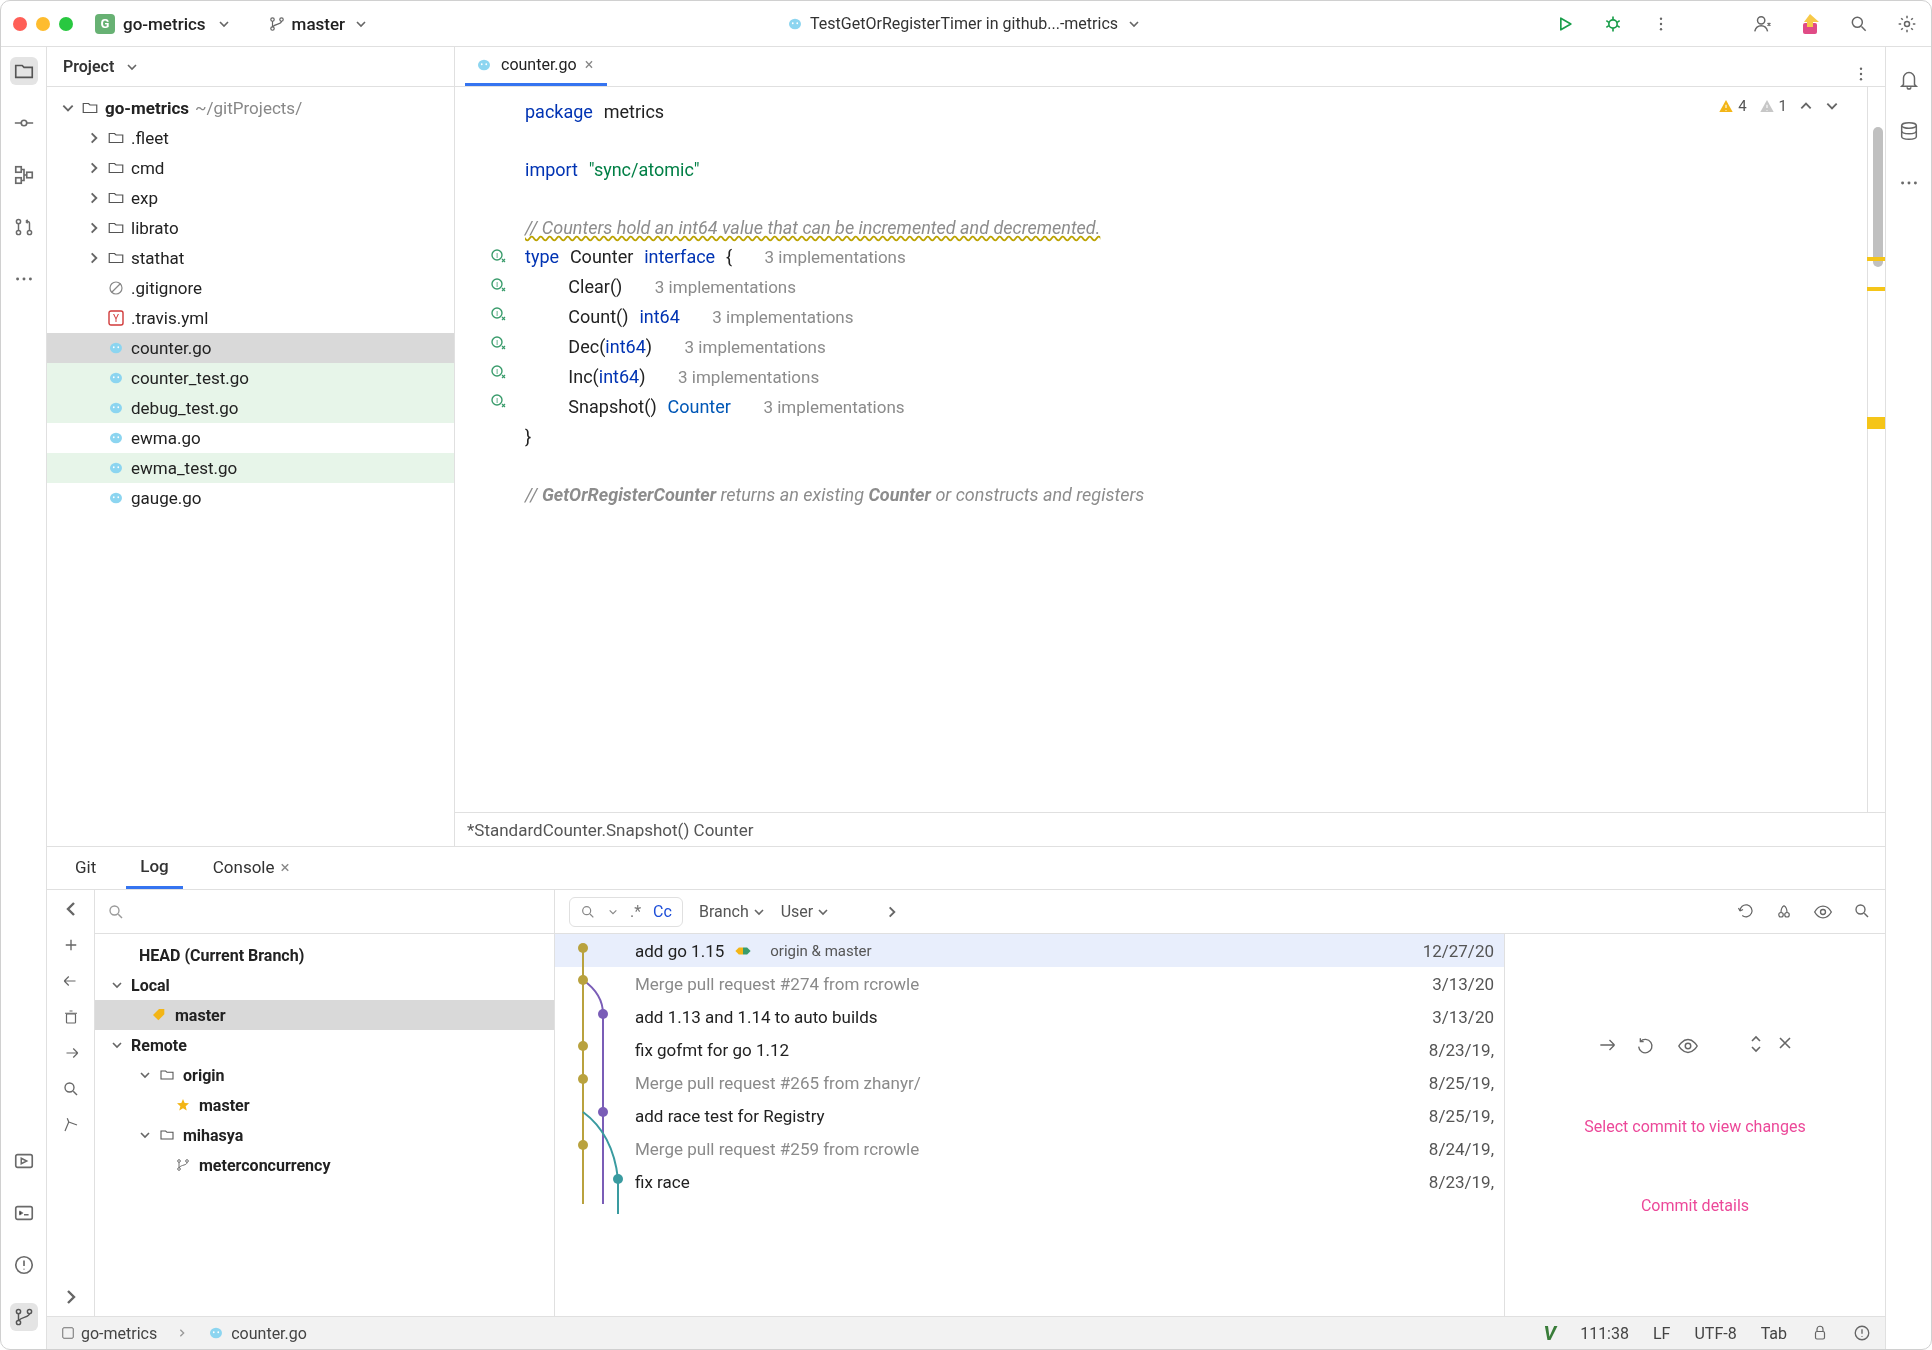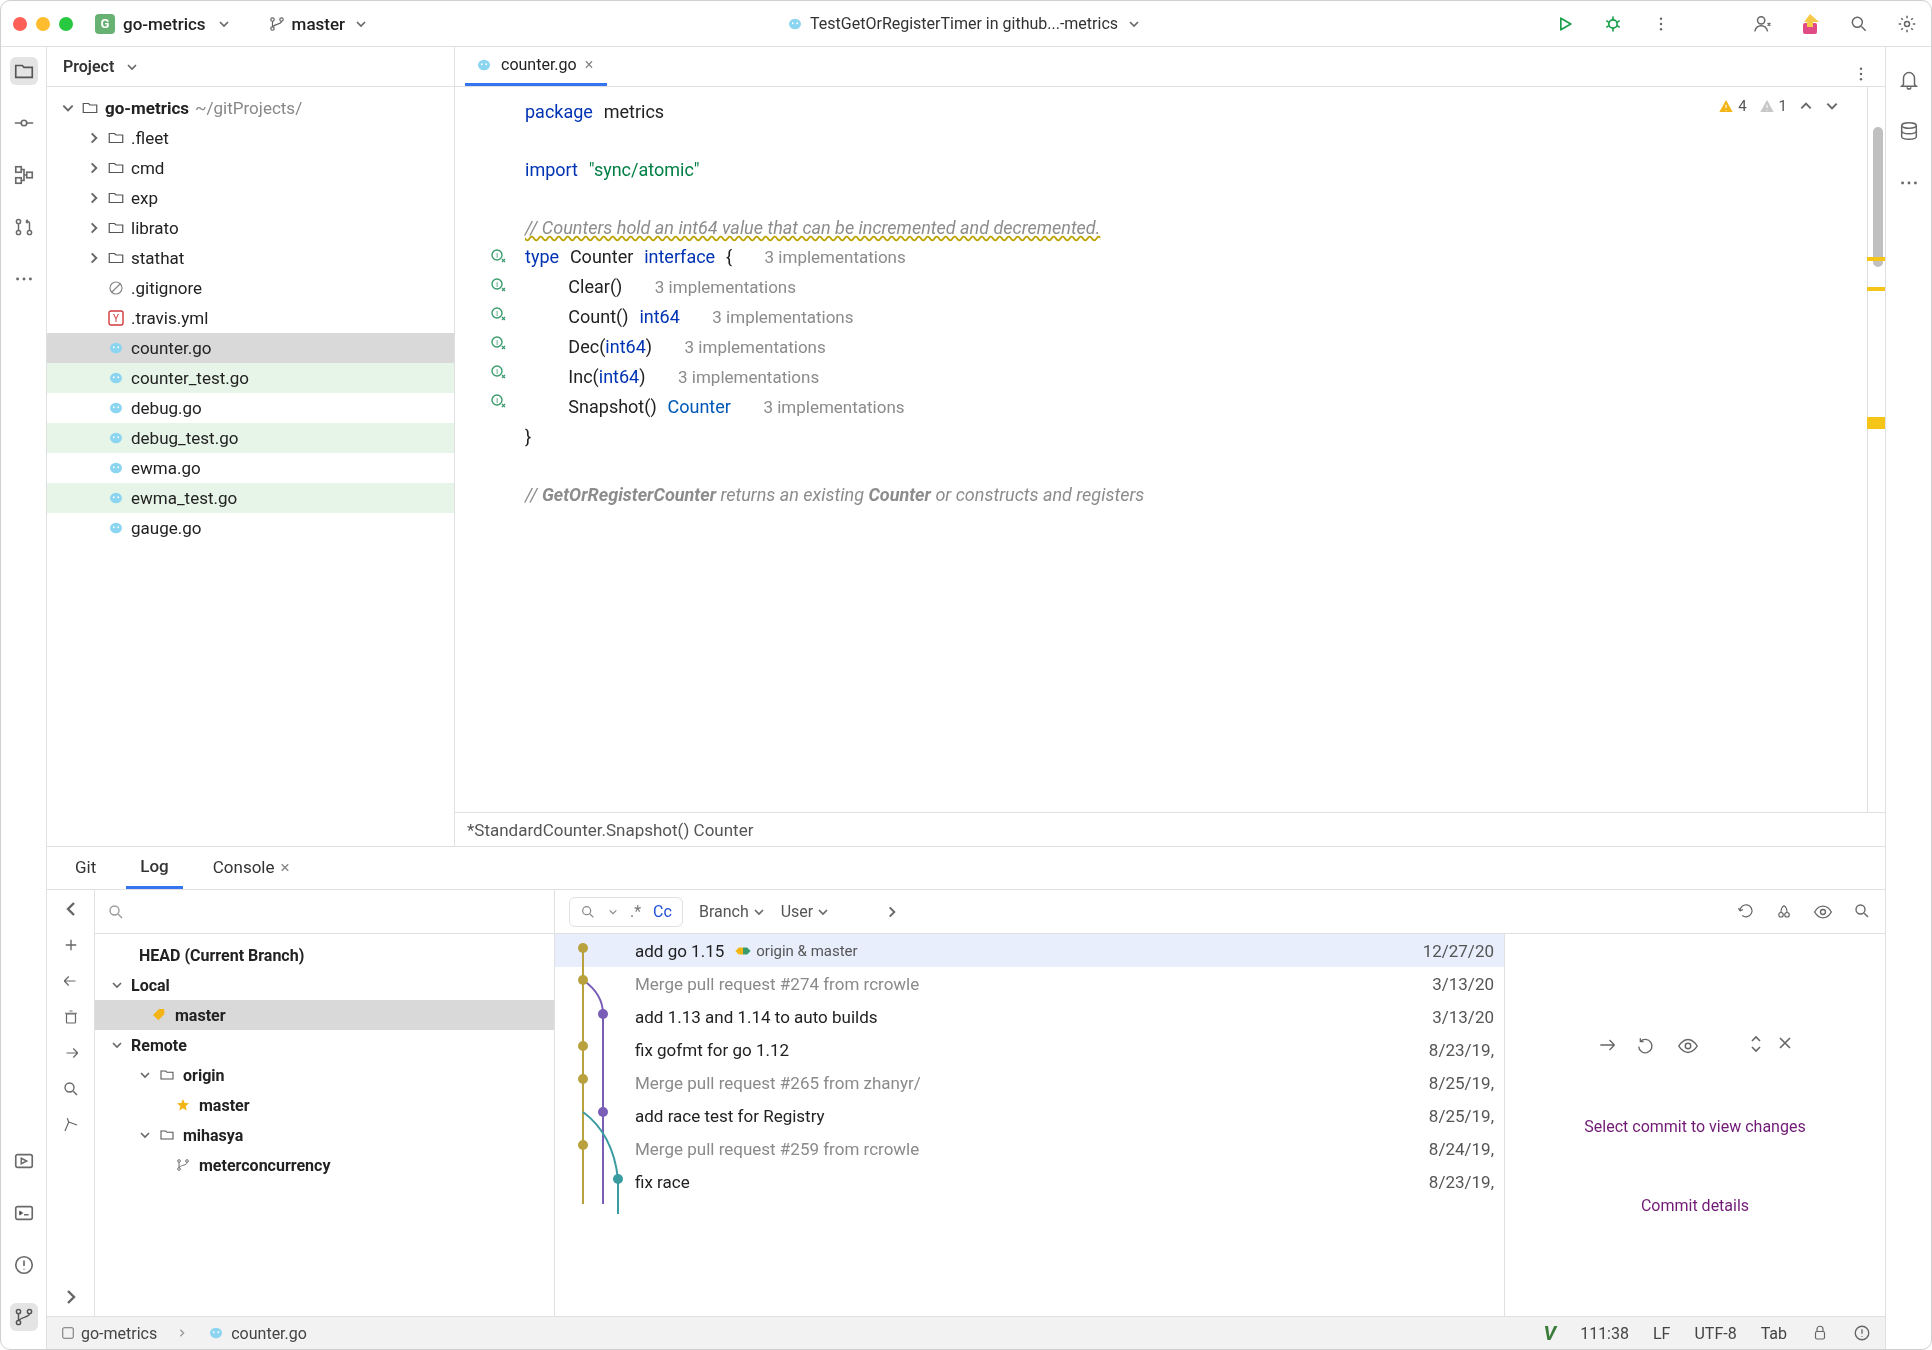--- a/index.html
+++ b/index.html
@@ -105,23 +105,23 @@
   .b-row{display:flex;align-items:center;height:30px;padding:0 16px;gap:8px;}
   .b-row.selected{background:var(--selected);}
   .git-log{flex:1;display:flex;flex-direction:column;min-width:0;}
   .log-toolbar{height:44px;border-bottom:1px solid var(--panel-border);display:flex;align-items:center;gap:16px;padding:0 14px;color:#555;}
   .pillbox{display:flex;align-items:center;gap:12px;border:1px solid var(--panel-border);border-radius:6px;height:30px;padding:0 10px;}
   .log-main{flex:1;display:flex;min-height:0;}
   .log-commits{flex:1;overflow:hidden;border-right:1px solid var(--panel-border);}
   .commit-row{display:flex;align-items:center;height:33px;padding:0 10px 0 80px;gap:10px;font-size:17px;}
   .commit-row.dim{color:#8a8a8a;}
   .commit-row .date{margin-left:auto;color:#555;}
-  .commit-row .tag{display:flex;align-items:center;gap:4px;color:#555;font-size:15px;}
+  .commit-row .tag{display:flex;align-items:center;gap:18px;color:#555;font-size:15px;}
   .commit-row.selected{background:#e8eefc;}
-  .log-details{width:380px;display:flex;flex-direction:column;color:#701a75;align-items:center;justify-content:center;gap:60px;}
+  .log-details{width:380px;display:flex;flex-direction:column;color:#ec4899;align-items:center;justify-content:center;gap:60px;}
   .log-commits{position:relative;}
   .graph-svg{position:absolute;left:8px;top:0;}
 
   
   .statusbar{height:32px;display:flex;align-items:center;padding:0 14px;font-size:16px;color:#444;background:var(--status-bg);gap:20px;}
   .statusbar .right{margin-left:auto;display:flex;align-items:center;gap:24px;}
 
   .go-file-ico{width:18px;height:18px;}
 </style>
 </head>
@@ -389,30 +389,20 @@
           <div class="tree-row vcs-add" style="padding-left:60px">
               <span class="ico">
                 <svg class="go-file-ico" viewBox="0 0 24 24">
                   <ellipse cx="12" cy="12" rx="8" ry="7" fill="#8cd5f0"></ellipse>
                   <circle cx="9" cy="11" r="1.2" fill="#fff"></circle>
                   <circle cx="15" cy="11" r="1.2" fill="#fff"></circle>
                 </svg>
               </span>
               <span class="label">counter_test.go</span>
             </div>
-          <div class="tree-row" style="padding-left:60px">
-              <span class="ico">
-                <svg class="go-file-ico" viewBox="0 0 24 24">
-                  <ellipse cx="12" cy="12" rx="8" ry="7" fill="#8cd5f0"></ellipse>
-                  <circle cx="9" cy="11" r="1.2" fill="#fff"></circle>
-                  <circle cx="15" cy="11" r="1.2" fill="#fff"></circle>
-                </svg>
-              </span>
-              <span class="label">debug.go</span>
-            </div>
           <div class="tree-row vcs-add" style="padding-left:60px">
               <span class="ico">
                 <svg class="go-file-ico" viewBox="0 0 24 24">
                   <ellipse cx="12" cy="12" rx="8" ry="7" fill="#8cd5f0"></ellipse>
                   <circle cx="9" cy="11" r="1.2" fill="#fff"></circle>
                   <circle cx="15" cy="11" r="1.2" fill="#fff"></circle>
                 </svg>
               </span>
               <span class="label">debug_test.go</span>
             </div>

